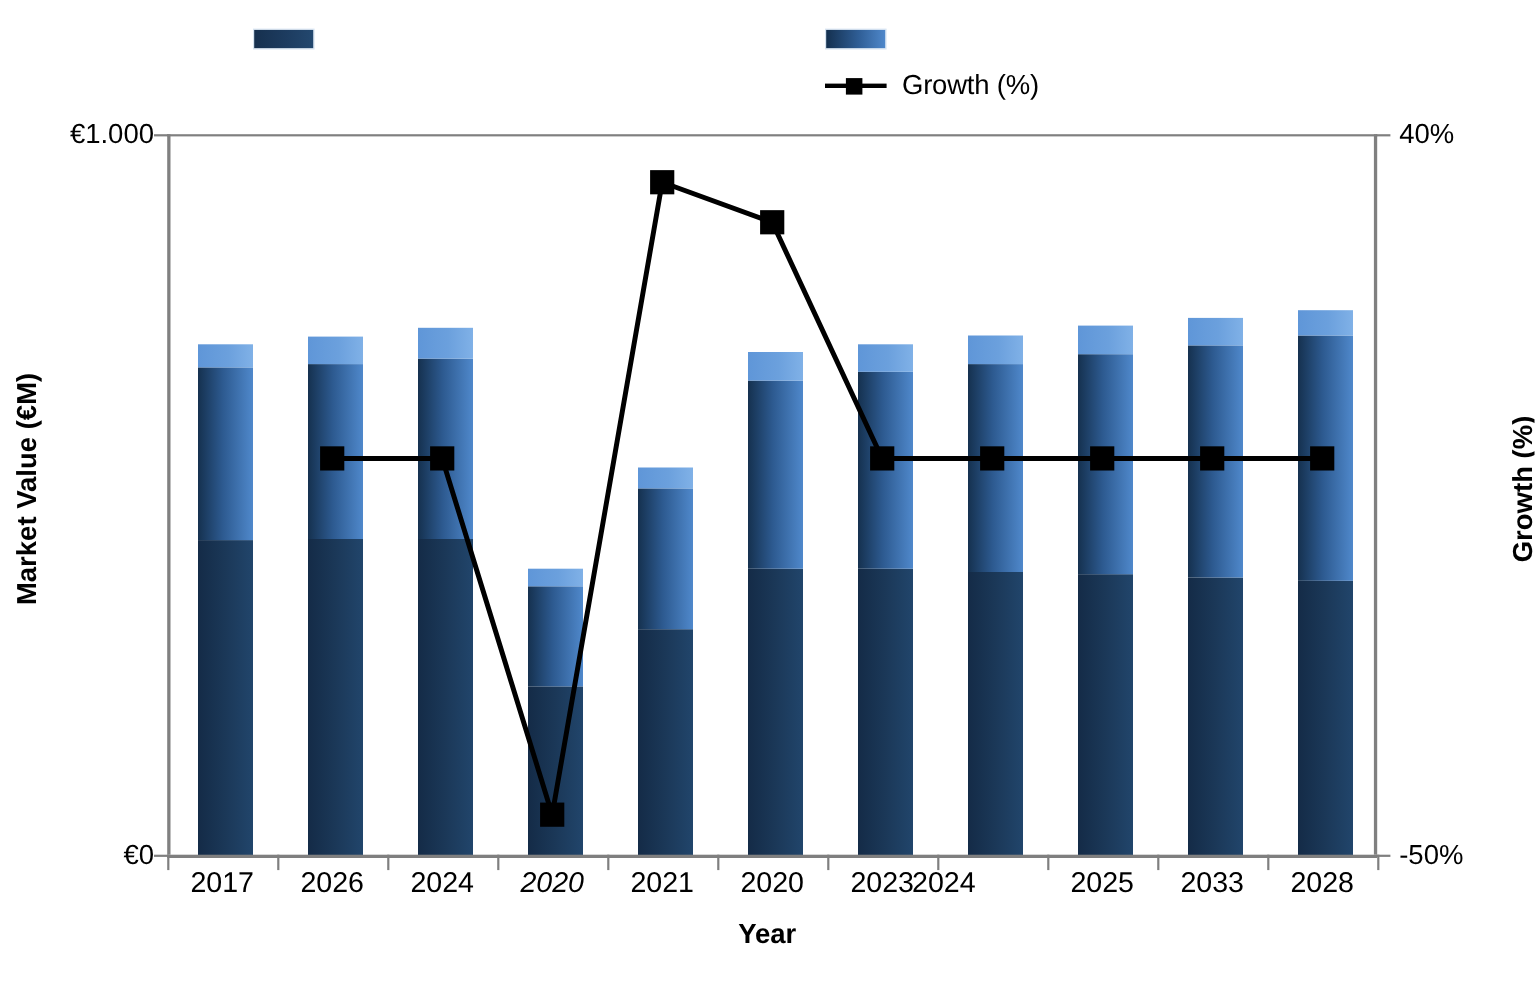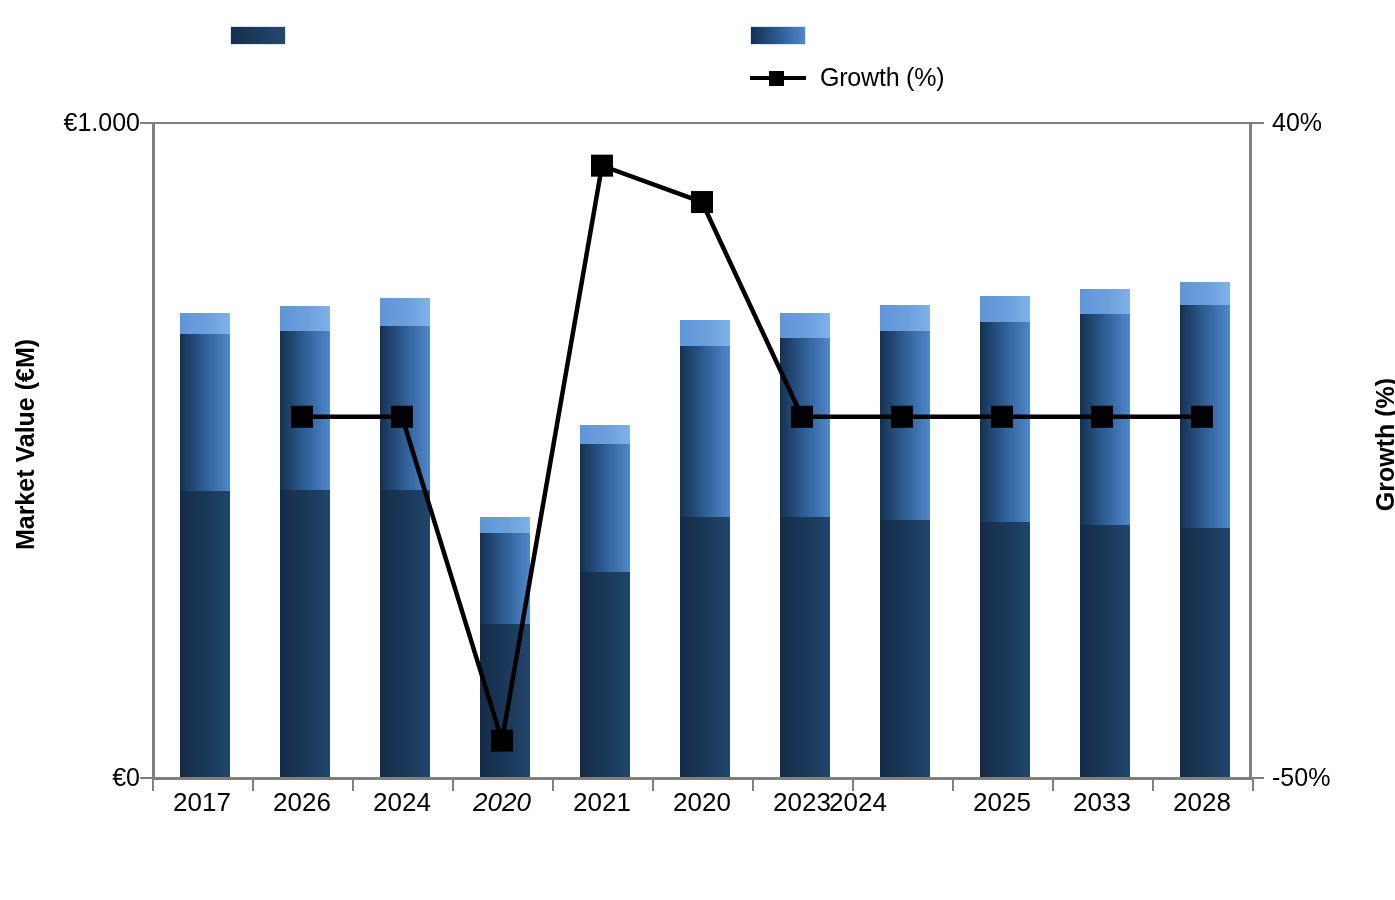--- a/index.html
+++ b/index.html
@@ -207,20 +207,21 @@
       <rect x="491" y="729.6111111111111" width="22" height="22" fill="#000000"></rect>
       <rect x="591" y="154.66666666666666" width="22" height="22" fill="#000000"></rect>
       <rect x="691" y="191.05555555555554" width="22" height="22" fill="#000000"></rect>
       <rect x="791" y="405.75" width="22" height="22" fill="#000000"></rect>
       <rect x="891" y="405.75" width="22" height="22" fill="#000000"></rect>
       <rect x="991" y="405.75" width="22" height="22" fill="#000000"></rect>
       <rect x="1091" y="405.75" width="22" height="22" fill="#000000"></rect>
       <rect x="1191" y="405.75" width="22" height="22" fill="#000000"></rect>
     </svg>
 
+  <div class="axis-title-x">Year</div>
   <div class="axis-title-y-left">Market Value (€M)</div>
   <div class="axis-title-y-right">Growth (%)</div>
 
   <div class="ylab-left" style="left:-10px;top:108px;width:150px;">€1.000</div>
   <div class="ylab-left" style="left:-10px;top:763px;width:150px;">€0</div>
   <div class="ylab-right" style="left:1272px;top:108px;width:150px;">40%</div>
   <div class="ylab-right" style="left:1272px;top:763px;width:150px;">-50%</div>
 
 </div>
 

